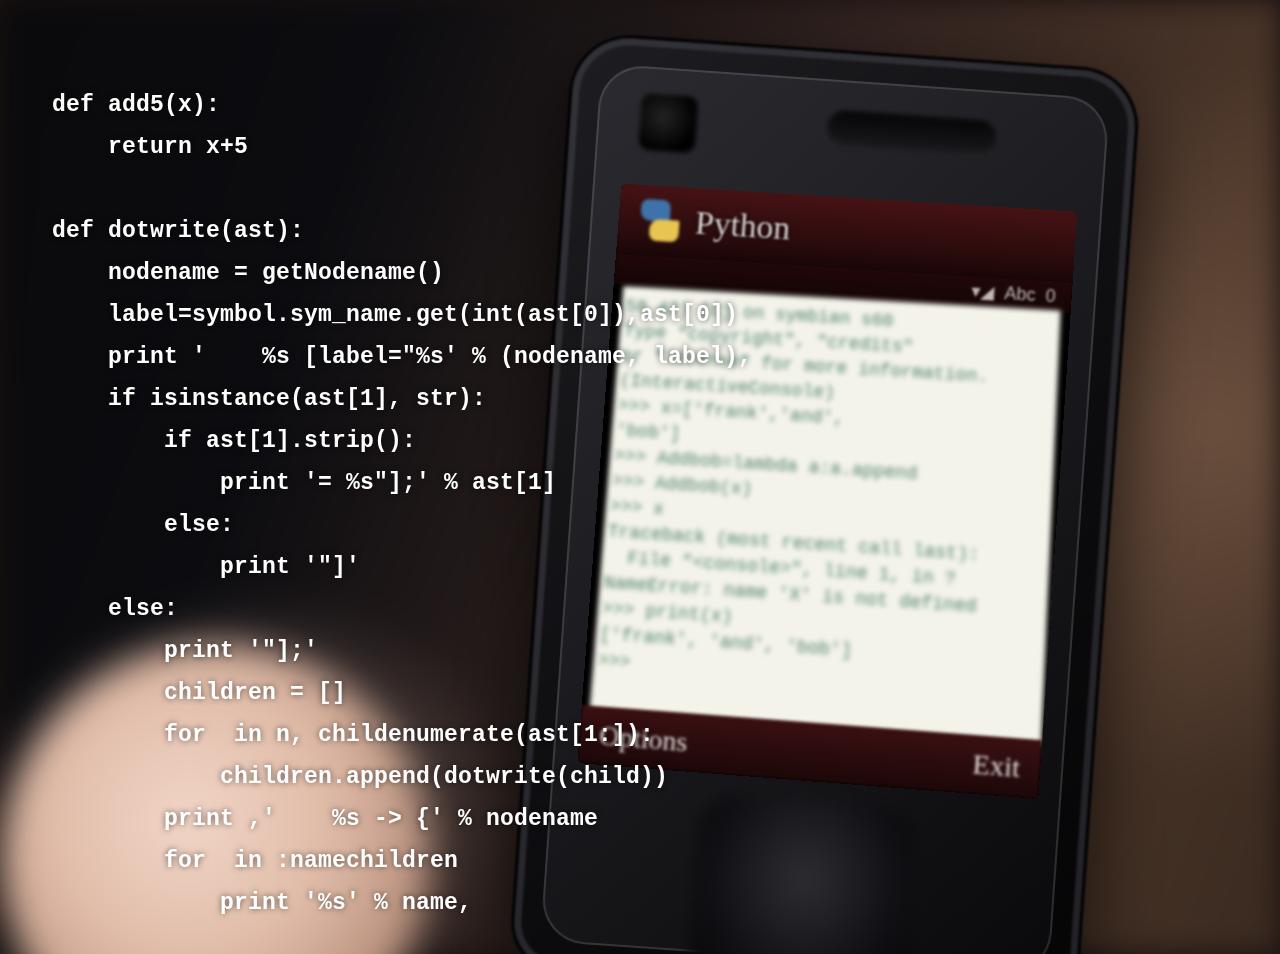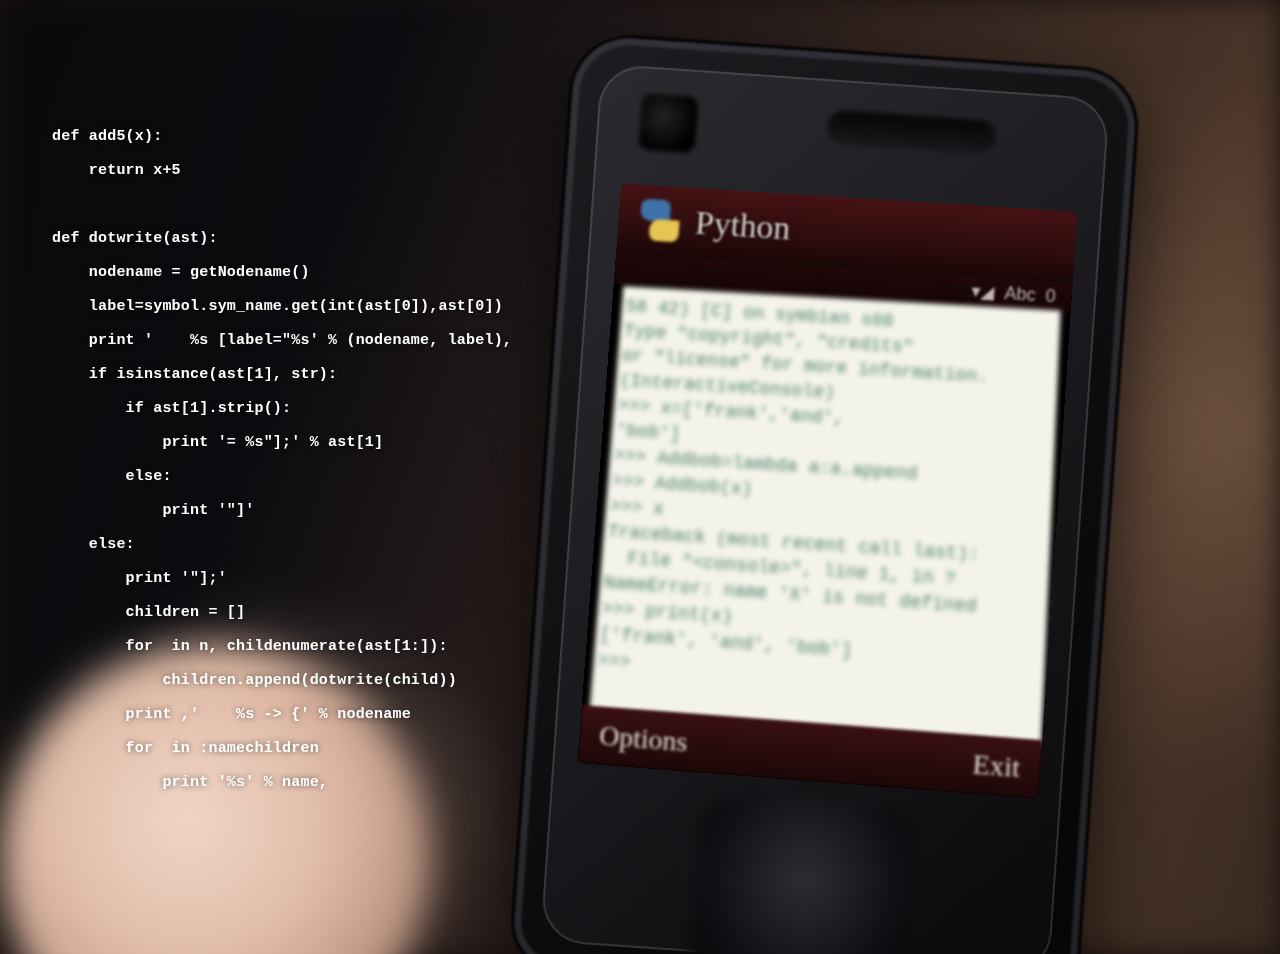--- a/index.html
+++ b/index.html
@@ -29,28 +29,27 @@
     border-radius: 50%;
     background: radial-gradient(circle at 45% 40%, #f2d6c8 0%, #e0bca8 40%, #b8907c 70%, rgba(120,80,60,0) 80%);
     filter: blur(18px);
     transform: rotate(-8deg);
   }
   .code-overlay {
     position: absolute;
     top: 84px;
     left: 52px;
     font-family: "Courier New", Courier, monospace;
-    font-size: 15px;
-    line-height: 34px;
+    font-size: 23px;
+    line-height: 42px;
     color: #fff;
     font-weight: bold;
     white-space: pre;
     text-shadow: 0 0 6px rgba(0,0,0,0.6);
     letter-spacing: 0.2px;
-    margin-top: 36px;
   }
   .phone {
     position: absolute;
     top: 50px;
     left: 540px;
     width: 570px;
     height: 940px;
     transform: rotate(4deg);
     transform-origin: 50% 50%;
   }

